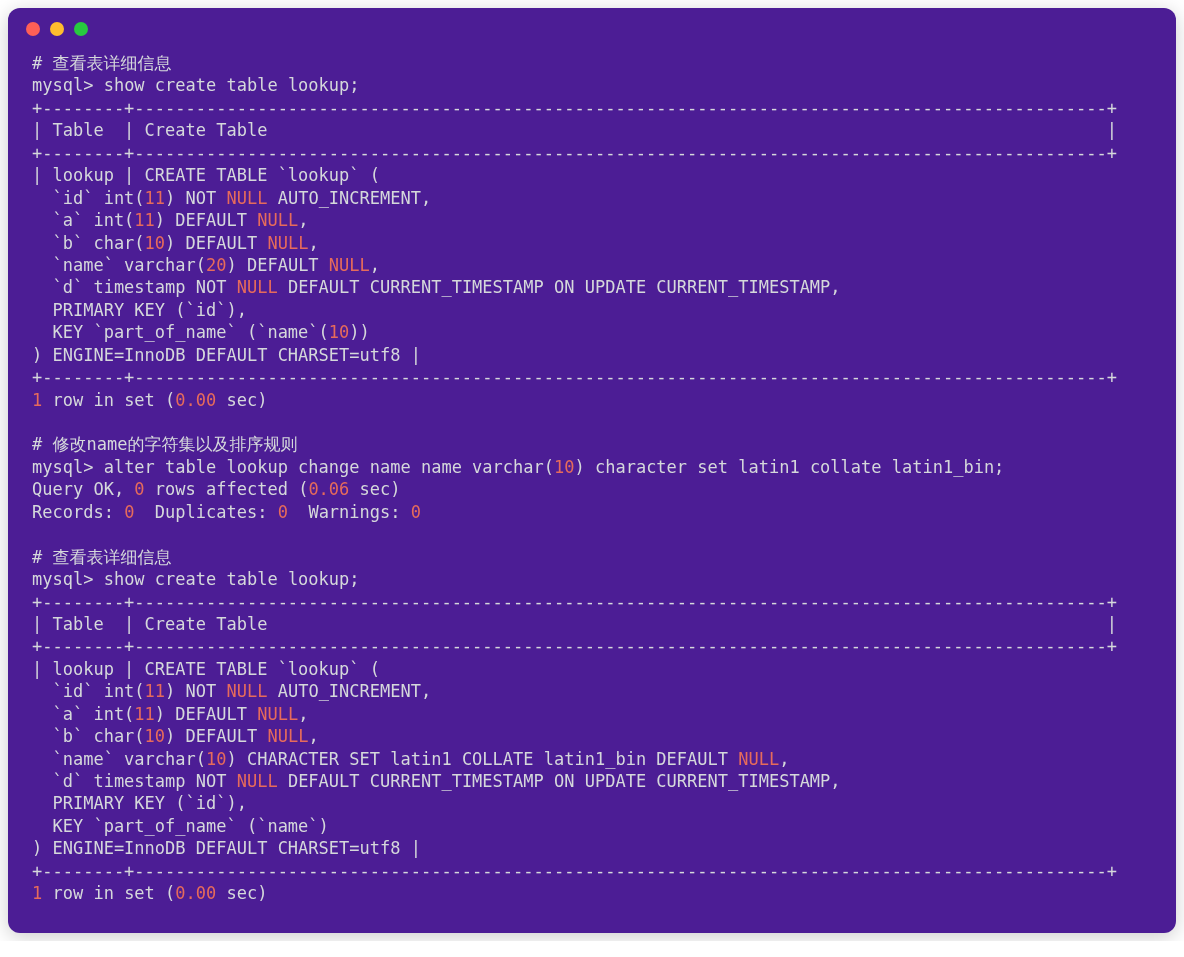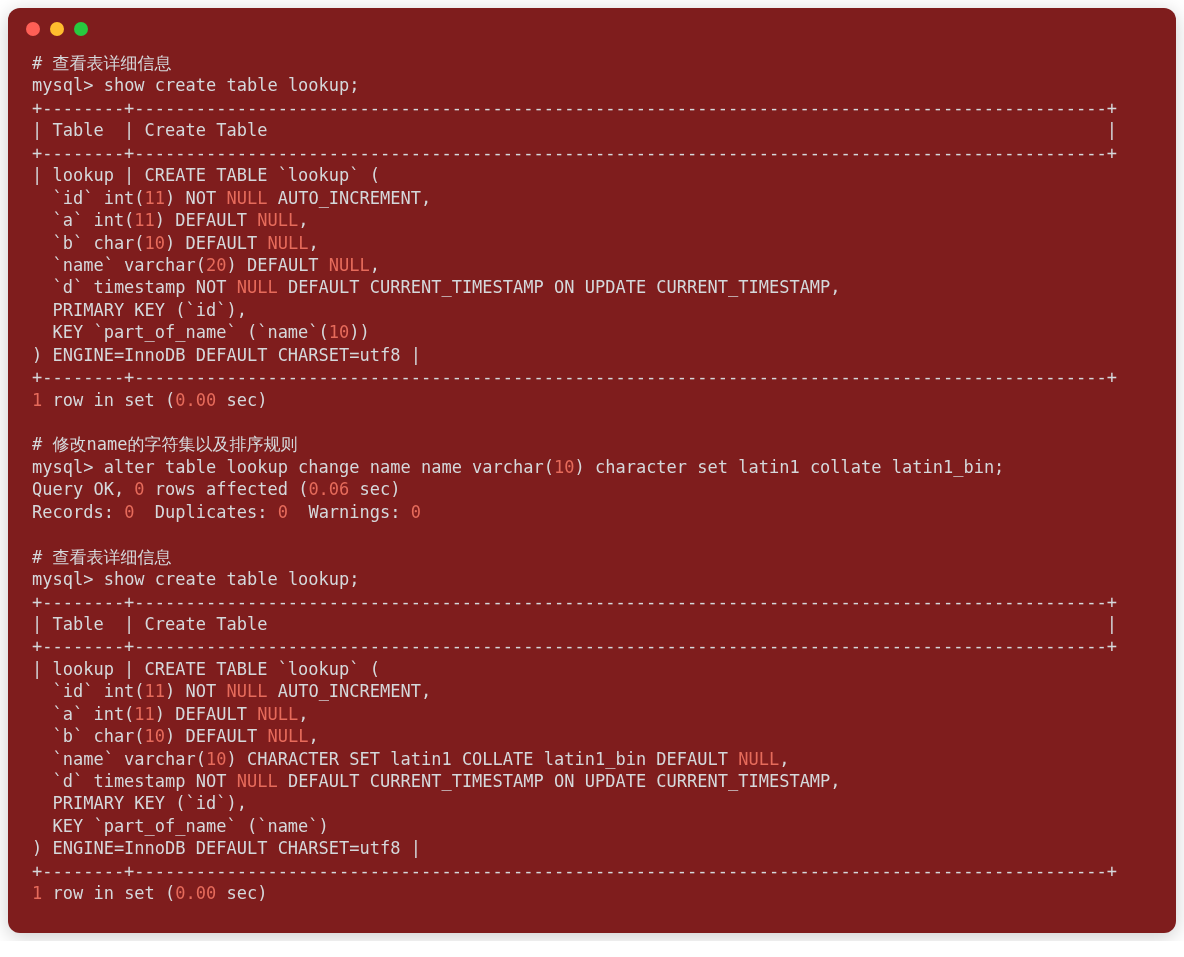--- a/index.html
+++ b/index.html
@@ -4,21 +4,21 @@
 <style>
   html, body {
     margin: 0;
     padding: 0;
     background: #ffffff;
     font-family: "Menlo", "Consolas", "DejaVu Sans Mono", monospace;
   }
   .window {
     width: 1168px;
     margin: 8px auto;
-    background: #7f1d1d;
+    background: #4c1d95;
     border-radius: 12px;
     box-shadow: 0 4px 20px rgba(0,0,0,0.2);
     overflow: hidden;
   }
   .titlebar {
     display: flex;
     align-items: center;
     gap: 10px;
     padding: 14px 18px 6px 18px;
   }

